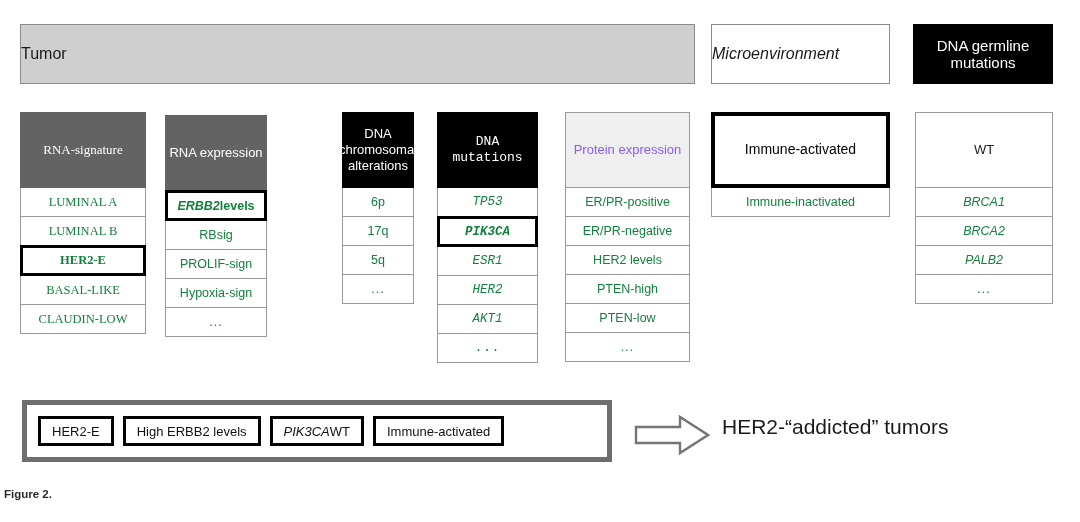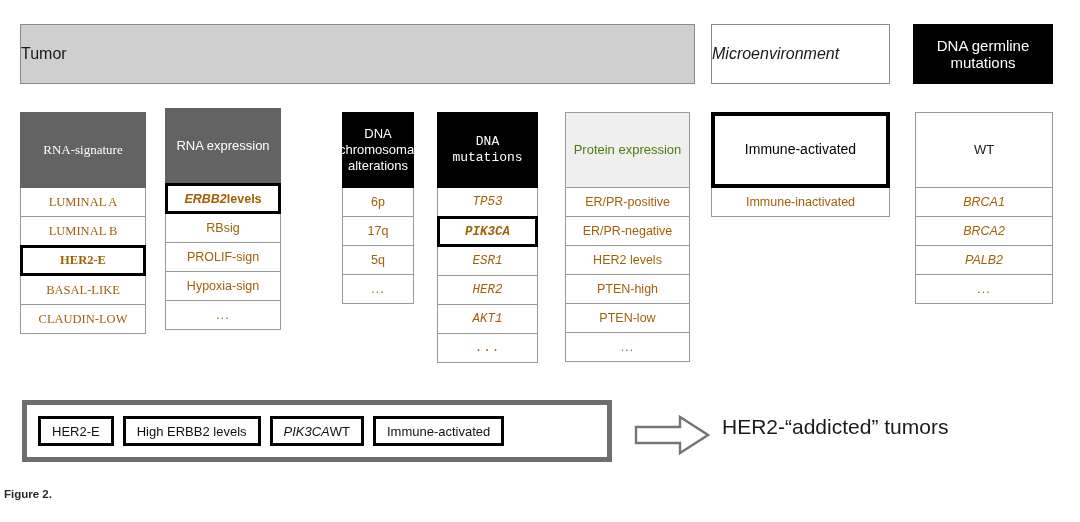--- a/index.html
+++ b/index.html
@@ -36,29 +36,29 @@
   .column{position:absolute;box-sizing:border-box;}
   .col-header{
     box-sizing:border-box;
     display:flex;align-items:center;justify-content:center;
     text-align:center;line-height:1.22;
     font-size:13px;
     height:76px;
   }
   .hd-dark{background:#636363;color:#ffffff;border:1px solid #636363;}
   .hd-black{background:#000000;color:#ffffff;border:1px solid #000000;}
-  .hd-light{background:#efefef;color:#4d7c0f;border:1px solid #9a9a9a;}
+  .hd-light{background:#efefef;color:#8b5cf6;border:1px solid #9a9a9a;}
   .hd-white{background:#ffffff;color:#1a1a1a;border:1px solid #9a9a9a;}
 
   .cell{
     box-sizing:border-box;
     height:29px;
     display:flex;align-items:center;justify-content:center;
     text-align:left;
-    background:#ffffff;color:#a16207;
+    background:#ffffff;color:#15803d;
     border:1px solid #9a9a9a;border-top:none;
     font-size:12.5px;white-space:nowrap;
   }
   .cell.italic{font-style:italic;}
   .cell.hl{
     border:3px solid #000000;
     font-weight:bold;
     position:relative;z-index:5;
     height:31px;
     margin-top:-1px;
@@ -135,21 +135,21 @@
         <div class="cell hl">
           <span>HER2-E</span>
         </div>
         <div class="cell">
           <span>BASAL-LIKE</span>
         </div>
         <div class="cell">
           <span>CLAUDIN-LOW</span>
         </div>
       </div>
-      <div class="column" style="left: 165px; top: 108px; width: 116px;">
+      <div class="column" style="left: 165px; top: 115px; width: 102px;">
         <div class="col-header hd-dark">
           <span>RNA expression</span>
         </div>
         <div class="cell hl">
           <em>ERBB2</em>
           <span> levels</span>
         </div>
         <div class="cell">
           <span>RBsig</span>
         </div>

